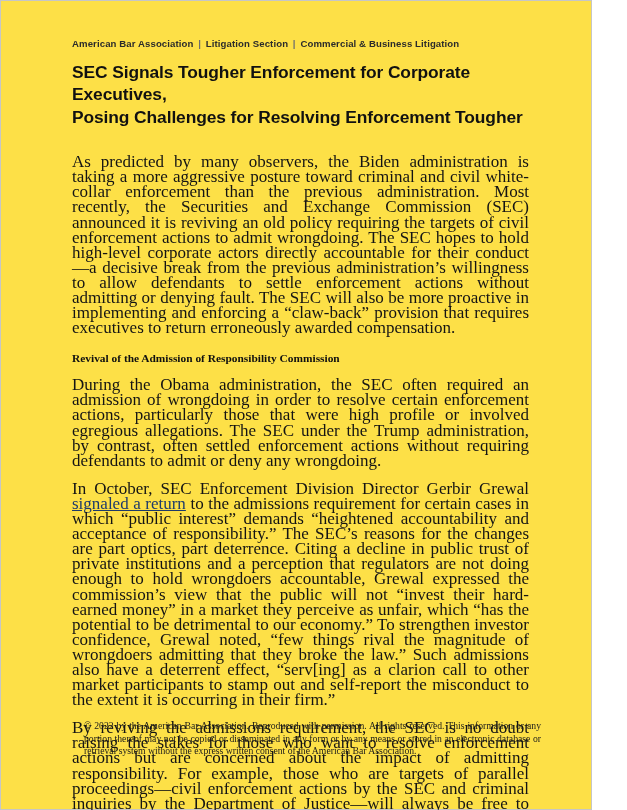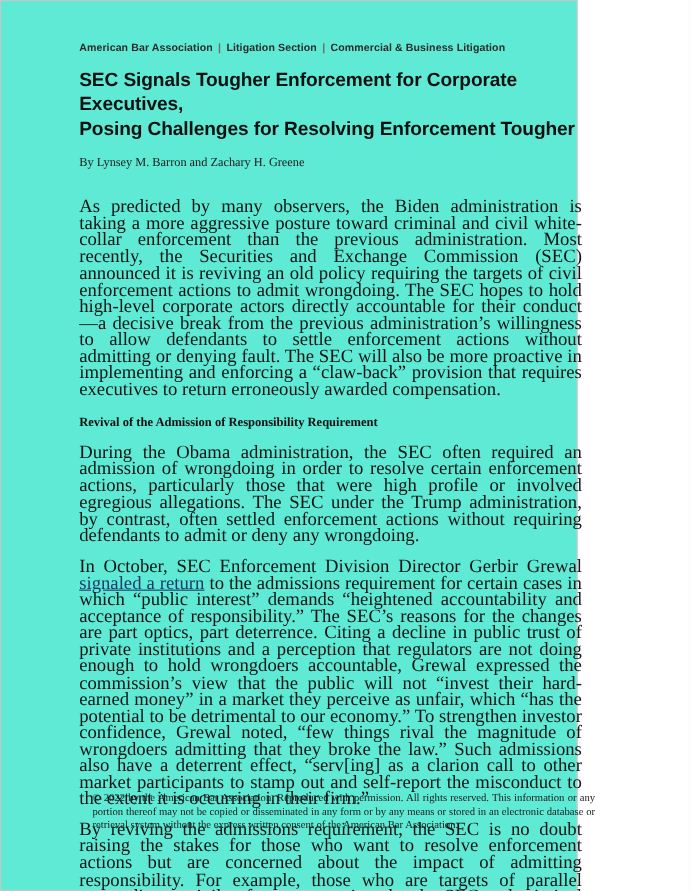--- a/index.html
+++ b/index.html
@@ -12,23 +12,23 @@
     width: 627px;
     height: 810px;
     overflow: hidden;
     font-family: "Liberation Serif", "DejaVu Serif", serif;
     -webkit-font-smoothing: antialiased;
   }
 
   .page {
     position: relative;
     box-sizing: border-box;
-    width: 525px;
+    width: 592px;
     height: 810px;
-    background: #5eead4;
+    background: #fde047;
     border: 1px solid #c6c6c6;
     padding: 0;
   }
 
   .page-inner {
     position: absolute;
     left: 71px;
     top: 0;
     width: 457px;
   }
@@ -132,27 +132,26 @@
       <span class="sep">|</span>
       <span>Commercial &amp; Business Litigation</span>
     </div>
 
 
     <h1 class="title">
       <span>SEC Signals Tougher Enforcement for Corporate Executives,</span><br>
       <span>Posing Challenges for Resolving Enforcement Tougher</span>
     </h1>
 
-    <div class="byline">By  Lynsey M. Barron and Zachary H. Greene</div>
 
     <div class="body-block">
 
       <p class="para">As predicted by many observers, the Biden administration is taking a more aggressive posture toward criminal and civil white-collar enforcement than the previous administration. Most recently, the Securities and Exchange Commission (SEC) announced it is reviving an old policy requiring the targets of civil enforcement actions to admit wrongdoing. The SEC hopes to hold high-level corporate actors directly accountable for their conduct—a decisive break from the previous administration’s willingness to allow defendants to settle enforcement actions without admitting or denying fault. The SEC will also be more proactive in implementing and enforcing a “claw-back” provision that requires executives to return erroneously awarded compensation.</p>
 
-      <h2 class="section-heading">Revival of the Admission of Responsibility Requirement</h2>
+      <h2 class="section-heading">Revival of the Admission of Responsibility Commission</h2>
 
       <p class="para">During the Obama administration, the SEC often required an admission of wrongdoing in order to resolve certain enforcement actions, particularly those that were high profile or involved egregious allegations. The SEC under the Trump administration, by contrast, often settled enforcement actions without requiring defendants to admit or deny any wrongdoing.</p>
 
       <p class="para"><span>In October, SEC Enforcement Division Director Gerbir Grewal </span><a class="inline-link" href="#">signaled a return</a><span> to the admissions requirement for certain cases in which “public interest” demands “heightened accountability and acceptance of responsibility.” The SEC’s reasons for the changes are part optics, part deterrence. Citing a decline in public trust of private institutions and a perception that regulators are not doing enough to hold wrongdoers accountable, Grewal expressed the commission’s view that the public will not “invest their hard-earned money” in a market they perceive as unfair, which “has the potential to be detrimental to our economy.” To strengthen investor confidence, Grewal noted, “few things rival the magnitude of wrongdoers admitting that they broke the law.” Such admissions also have a deterrent effect, “serv[ing] as a clarion call to other market participants to stamp out and self-report the misconduct to the extent it is occurring in their firm.”</span></p>
 
       <p class="para">By reviving the admissions requirement, the SEC is no doubt raising the stakes for those who want to resolve enforcement actions but are concerned about the impact of admitting responsibility. For example, those who are targets of parallel proceedings—civil enforcement actions by the SEC and criminal inquiries by the Department of Justice—will always be free to invoke their right against self-incrimination in the SEC action. But this new policy makes the decision to remain silent something of a Hobson’s choice between resolving the civil matter and doing so at the risk of increasing criminal exposure. Those admissions would also likely be used against the target in shareholder litigation or other private causes of action based on the underlying conduct. Because of the high stakes involved with admissions, the SEC’s bold stance could be met with more defendants willing to take their chances at trial. At the very least, we can expect the return to the admissions requirement to lead to delays in resolving civil enforcement actions while targets and their attorneys struggle to navigate the tricky landscape.</p>
 
     </div>
   </div>
 

